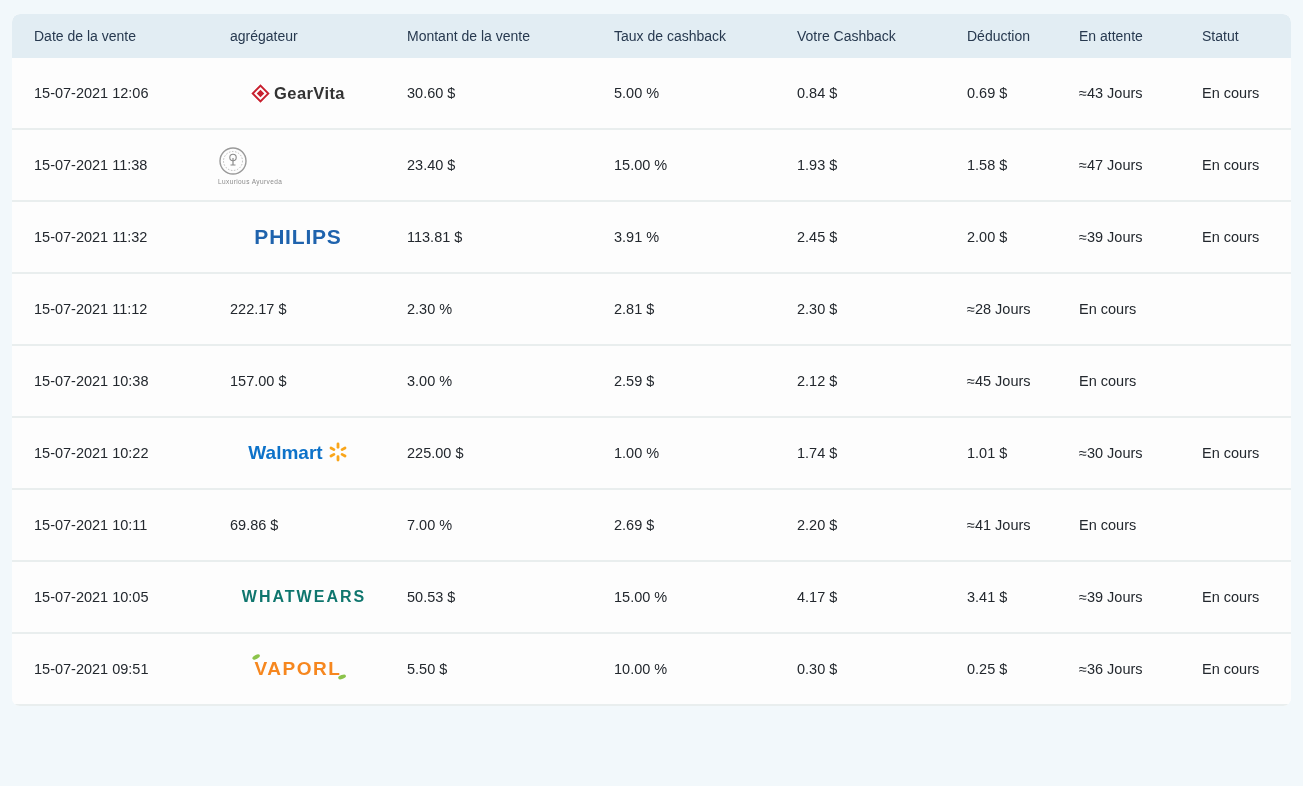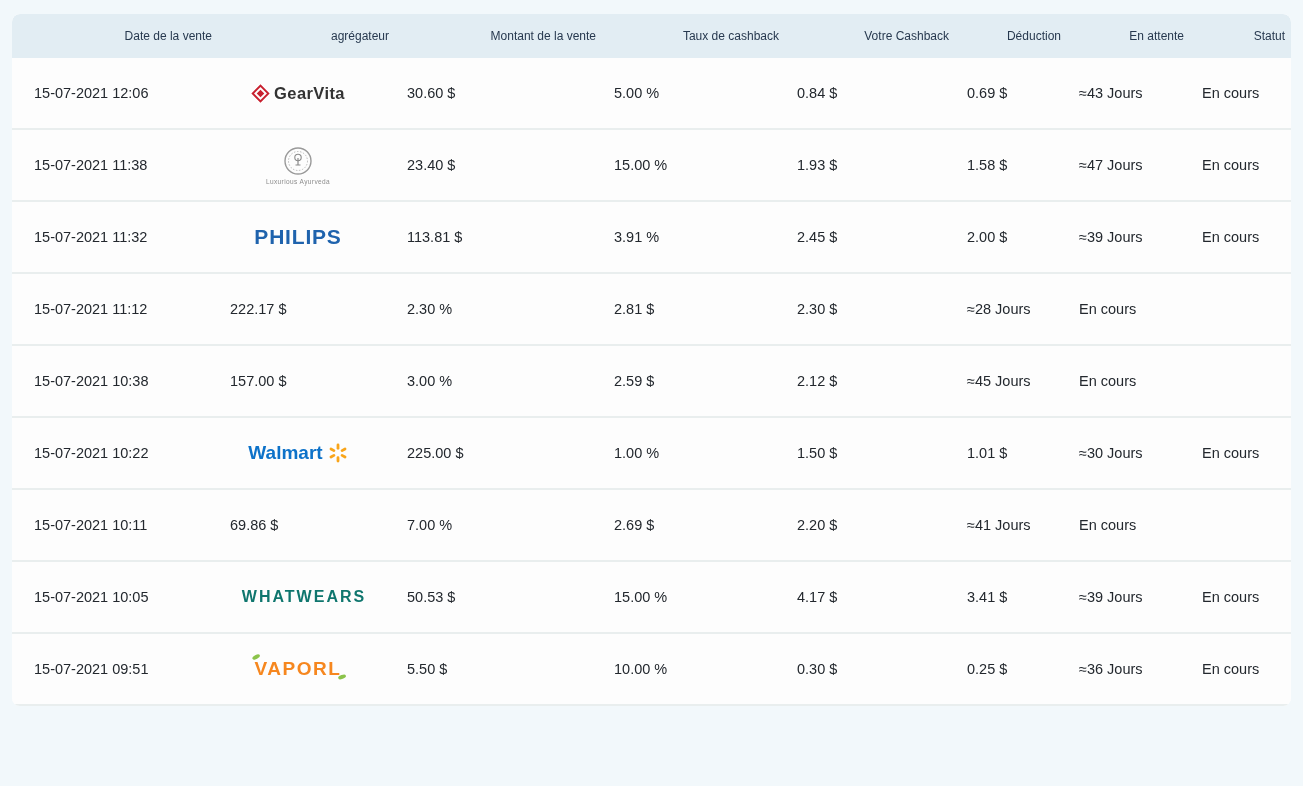--- a/index.html
+++ b/index.html
@@ -22,25 +22,24 @@
     grid-template-columns: 196px 177px 207px 183px 170px 112px 123px 1fr;
     padding-left: 10px;
     align-items: center;
   }
   .header {
     background: #e2edf3;
     height: 44px;
     border-radius: 8px 8px 0 0;
   }
   .header .cell {
-    font-size: 12px;
+    font-size: 14px;
     color: #27394f;
     padding-right: 6px;
     white-space: nowrap;
-    text-align: right;
   }
   .row {
     height: 72px;
     background: #fdfdfd;
     border-bottom: 2px solid #e9eeee;
   }
   .row .cell {
     font-size: 14.5px;
     color: #23282e;
     padding-right: 6px;
@@ -48,21 +47,20 @@
   }
   .cell { padding-left: 12px; }
   .header .cell:first-child, .row .cell:first-child { padding-left: 12px; }
 
   
   .merchant-cell { padding-left: 0 !important; }
   .logo-box {
     width: 160px;
     display: flex;
     justify-content: center;
-    align-items: center;
   }
   .logo-stack { flex-direction: column; gap: 2px; }
 
   
   .gearvita { gap: 4px; }
   .gearvita .gv-text {
     font-size: 16.5px; font-weight: 700; color: #333; letter-spacing: .4px;
   }
 
   
@@ -219,21 +217,21 @@
             <rect x="8.6" y="0.5" width="2.8" height="6.2" rx="1.4" transform="rotate(60 10 10)"></rect>
             <rect x="8.6" y="13.3" width="2.8" height="6.2" rx="1.4" transform="rotate(60 10 10)"></rect>
             <rect x="8.6" y="0.5" width="2.8" height="6.2" rx="1.4" transform="rotate(-60 10 10)"></rect>
             <rect x="8.6" y="13.3" width="2.8" height="6.2" rx="1.4" transform="rotate(-60 10 10)"></rect>
           </g>
         </svg>
       </div>
     </div>
     <div class="cell">225.00 $</div>
     <div class="cell">1.00 %</div>
-    <div class="cell">1.50 $</div>
+    <div class="cell">1.74 $</div>
     <div class="cell">1.01 $</div>
     <div class="cell">≈30 Jours</div>
     <div class="cell">En cours</div>
   </div>
 
   <div class="grid-row row">
     <div class="cell">15-07-2021 10:11</div>
     <div class="cell">69.86 $</div>
     <div class="cell">7.00 %</div>
     <div class="cell">2.69 $</div>

